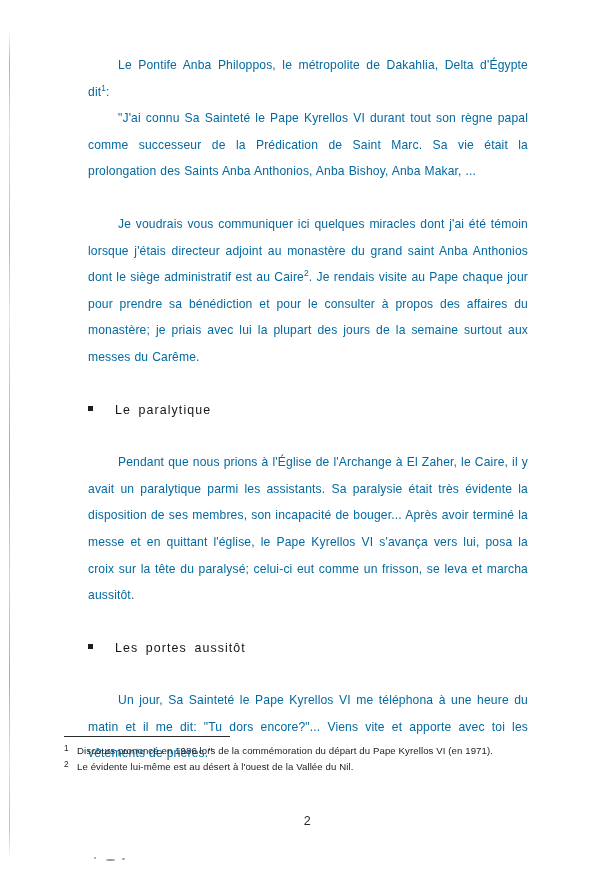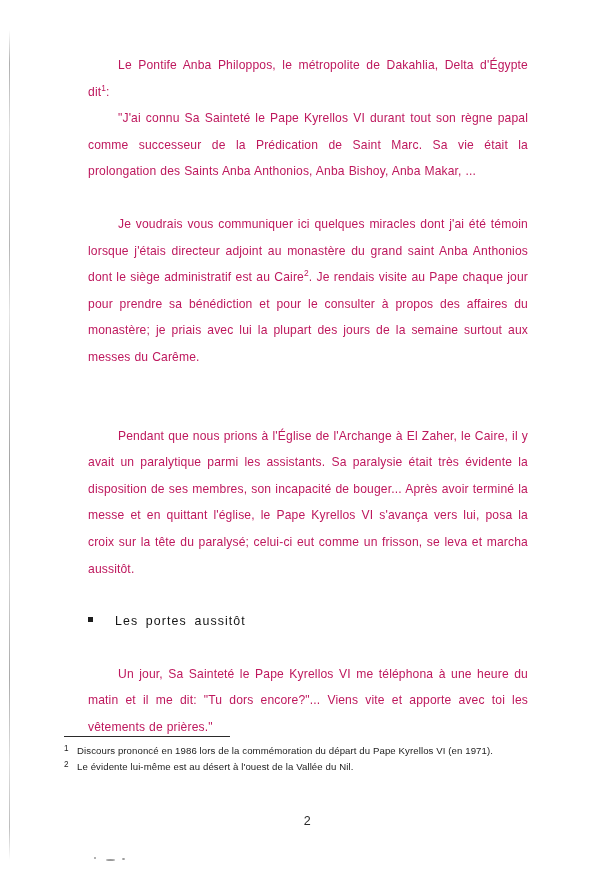--- a/index.html
+++ b/index.html
@@ -59,21 +59,21 @@
   }
 
   p.body-text {
     margin: 0 0 0 0;
     font-size: 12.1px;
     line-height: 26.6px;
     text-align: justify;
     text-indent: 30px;
     letter-spacing: 0.15px;
     word-spacing: 0.4px;
-    color: #be185d;
+    color: #0369a1;
   }
 
   .para-gap {
     height: 26px;
   }
 
   .heading-row {
     display: flex;
     align-items: baseline;
     margin: 0;
@@ -161,20 +161,24 @@
     <p class="body-text"><span>Le Pontife Anba Philoppos, le métropolite de Dakahlia, Delta d'Égypte dit</span><sup class="fn-ref">1</sup><span>:</span></p>
 
     <p class="body-text">"J'ai connu Sa Sainteté le Pape Kyrellos VI durant tout son règne papal comme successeur de la Prédication de Saint Marc.  Sa vie était la prolongation des Saints Anba Anthonios, Anba Bishoy, Anba Makar, ...</p>
 
     <div class="para-gap"></div>
 
     <p class="body-text"><span>Je voudrais vous communiquer ici quelques miracles dont j'ai été témoin lorsque j'étais directeur adjoint au monastère du grand saint Anba Anthonios dont le siège administratif est au Caire</span><sup class="fn-ref">2</sup><span>.  Je rendais visite au Pape chaque jour pour prendre sa bénédiction et pour le consulter à propos des affaires du monastère; je priais avec lui la plupart des jours de la semaine surtout aux messes du Carême.</span></p>
 
     <div class="para-gap"></div>
 
+    <div class="heading-row">
+      <span class="heading-bullet"></span>
+      <span class="heading-text">Le  paralytique</span>
+    </div>
 
     <div class="para-gap"></div>
 
     <p class="body-text">Pendant que nous prions à l'Église de l'Archange à El Zaher, le Caire, il y avait un paralytique parmi les assistants.  Sa paralysie était très évidente  la disposition de ses membres, son incapacité de bouger...  Après avoir terminé la messe et en quittant l'église, le Pape Kyrellos VI s'avança vers lui, posa la croix sur la tête du paralysé; celui-ci eut comme un frisson, se leva et marcha aussitôt.</p>
 
     <div class="para-gap"></div>
 
     <div class="heading-row">
       <span class="heading-bullet"></span>
       <span class="heading-text">Les  portes  aussitôt</span>

